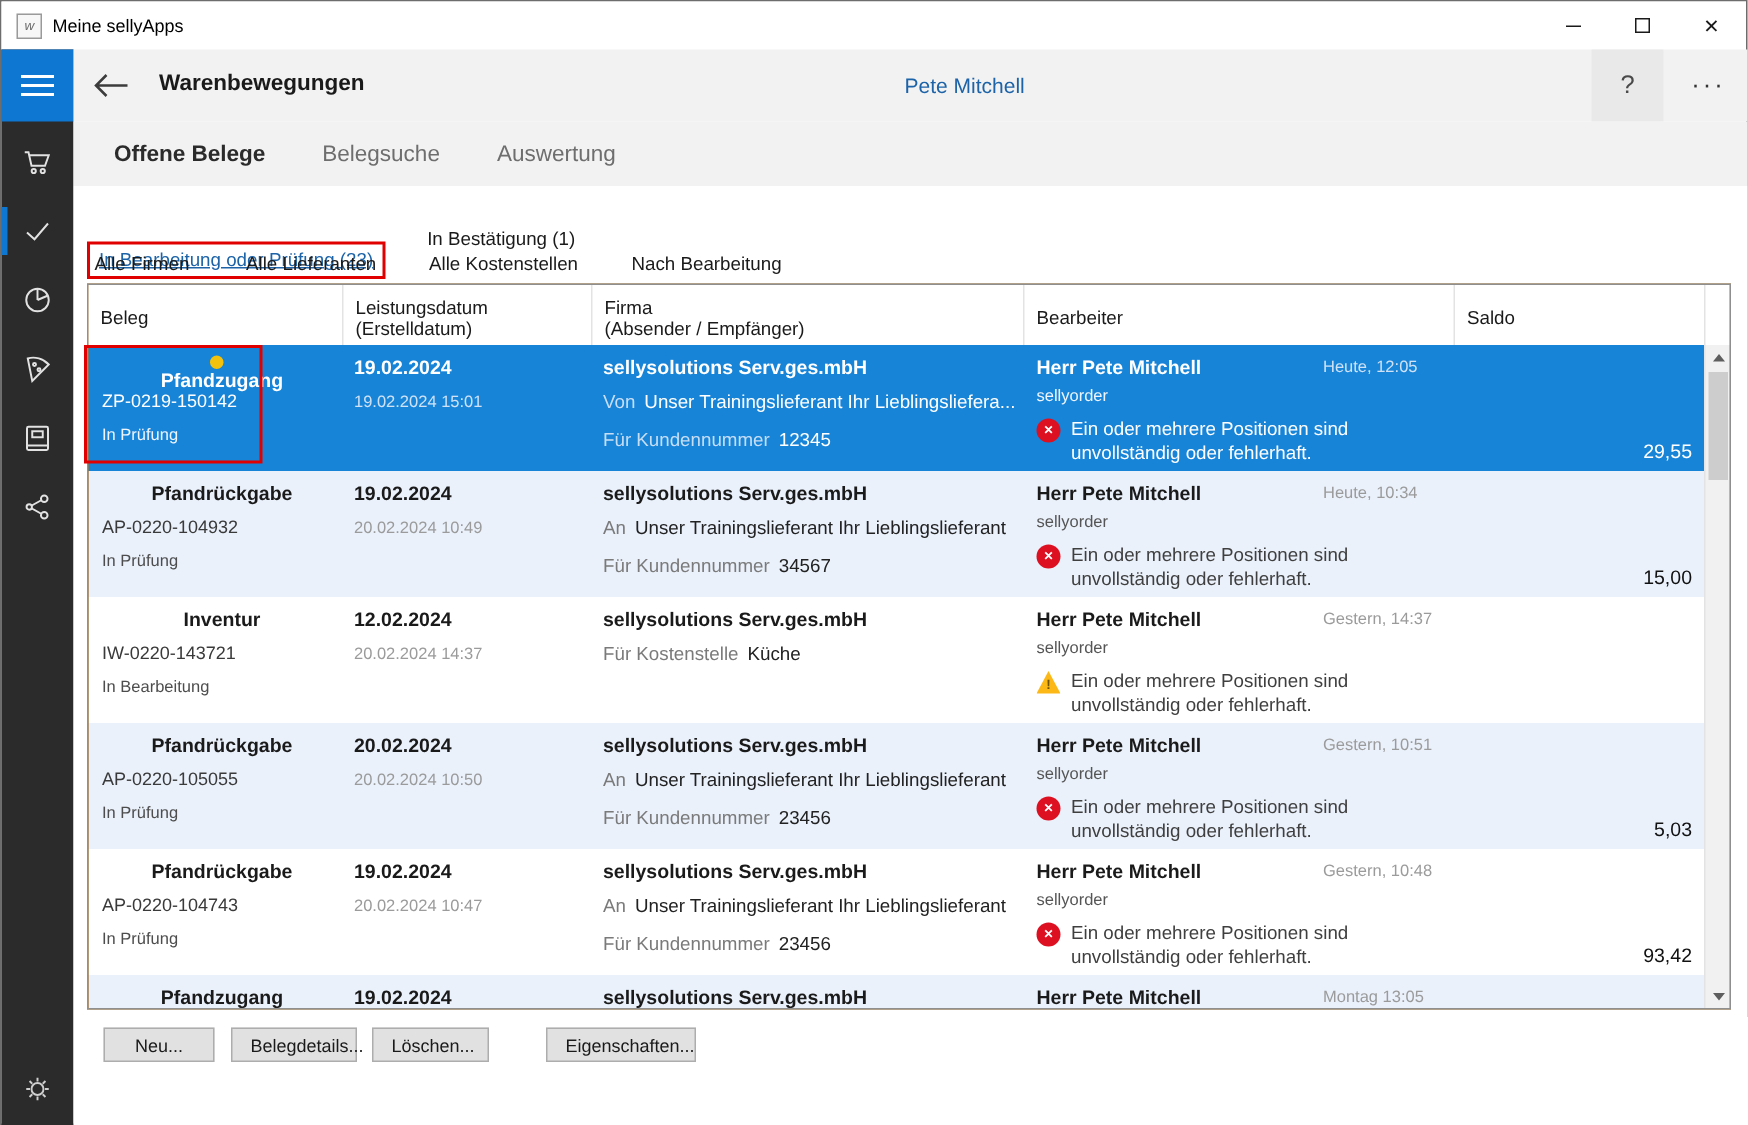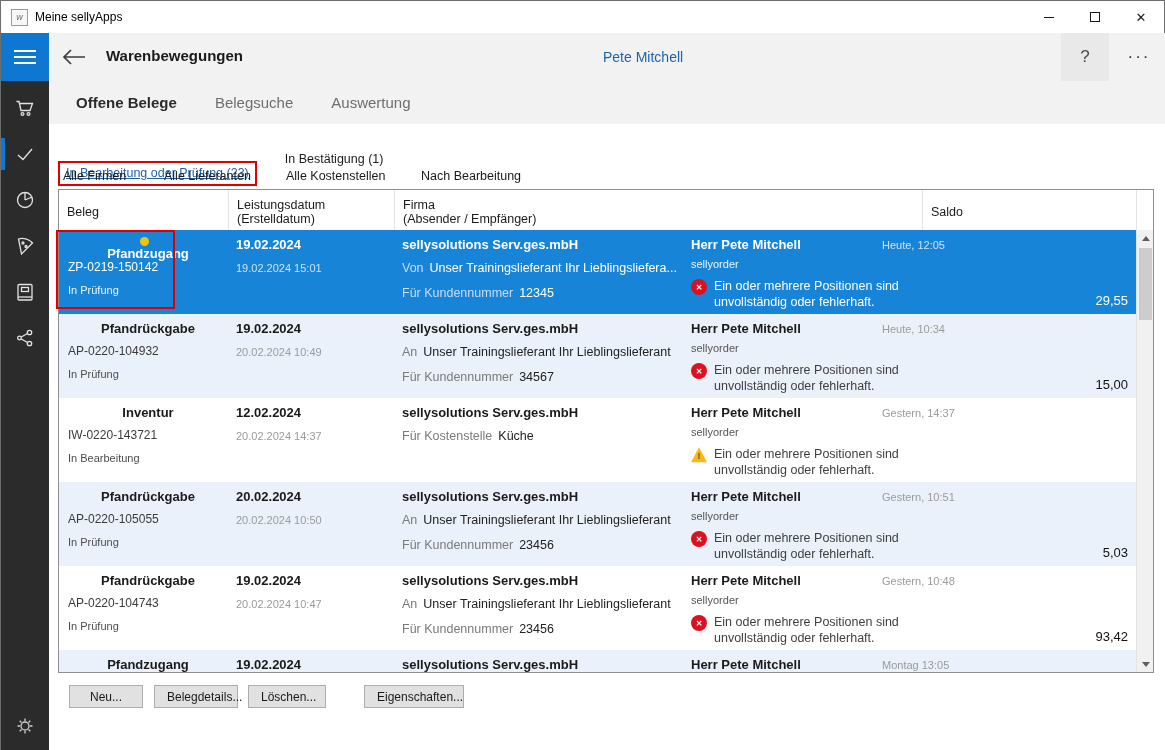--- a/index.html
+++ b/index.html
@@ -246,21 +246,24 @@
             <div>Beleg</div>
           </div>
           <div class="th" style="left:169px;width:166px">
             <div>Leistungsdatum</div>
             <div class="th2">(Erstelldatum)</div>
           </div>
           <div class="th" style="left:335px;width:288px">
             <div>Firma</div>
             <div class="th2">(Absender / Empfänger)</div>
           </div>
-          <div class="th" style="left:863px;width:172px">
+          <div class="th" style="left:623px;width:282px">
+            <div>Bearbeiter</div>
+          </div>
+          <div class="th" style="left:910px;width:172px">
             <div>Saldo</div>
           </div>
           <div class="th-sep" style="left:1077px"></div>
         </div>
 
         <div class="tbody">
   <div class="row selected">
     <div class="cell c-beleg">
       <div class="line1">
         <span class="dot"></span>

